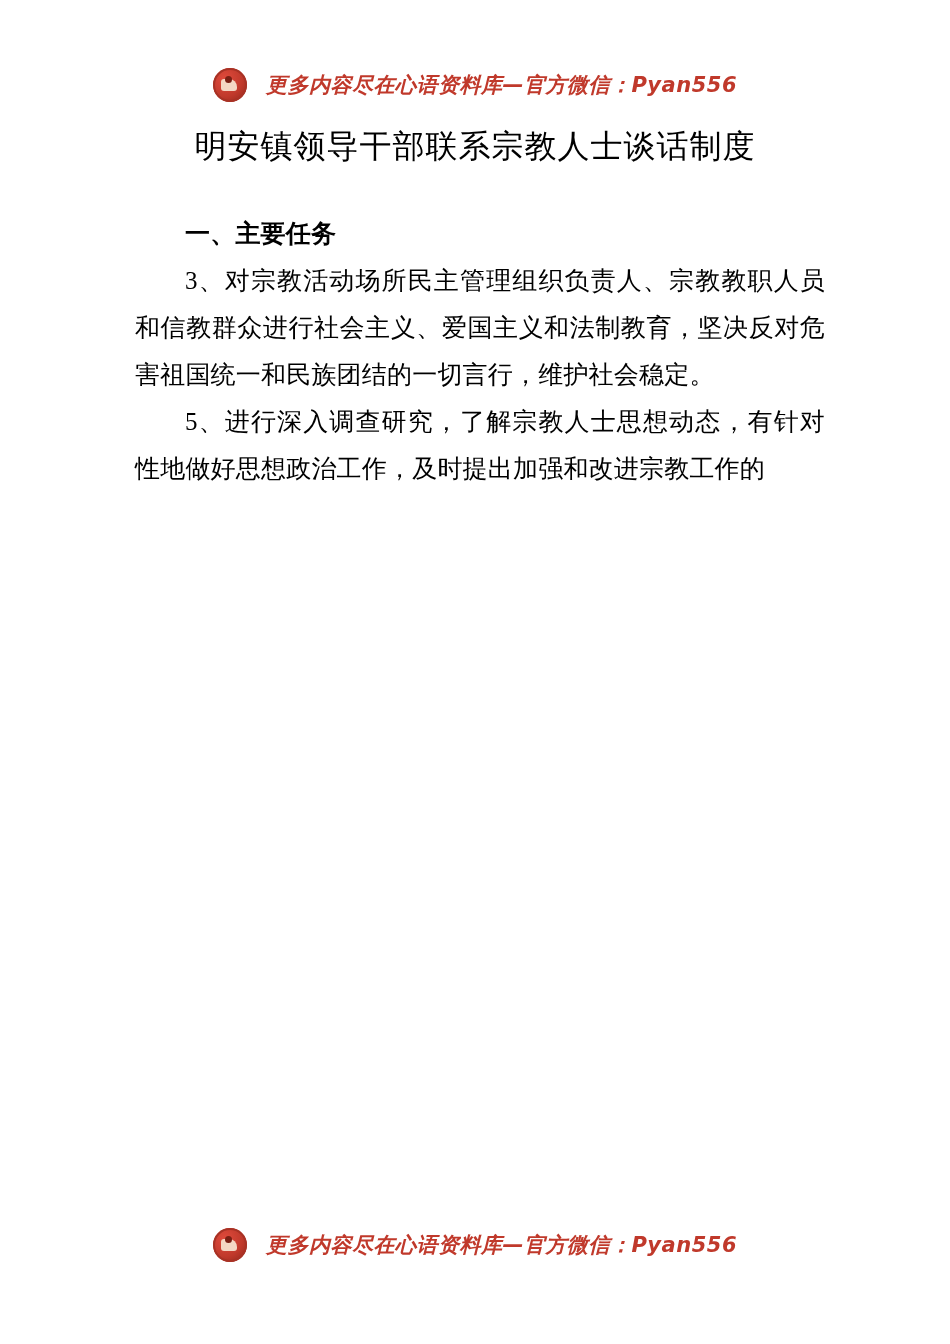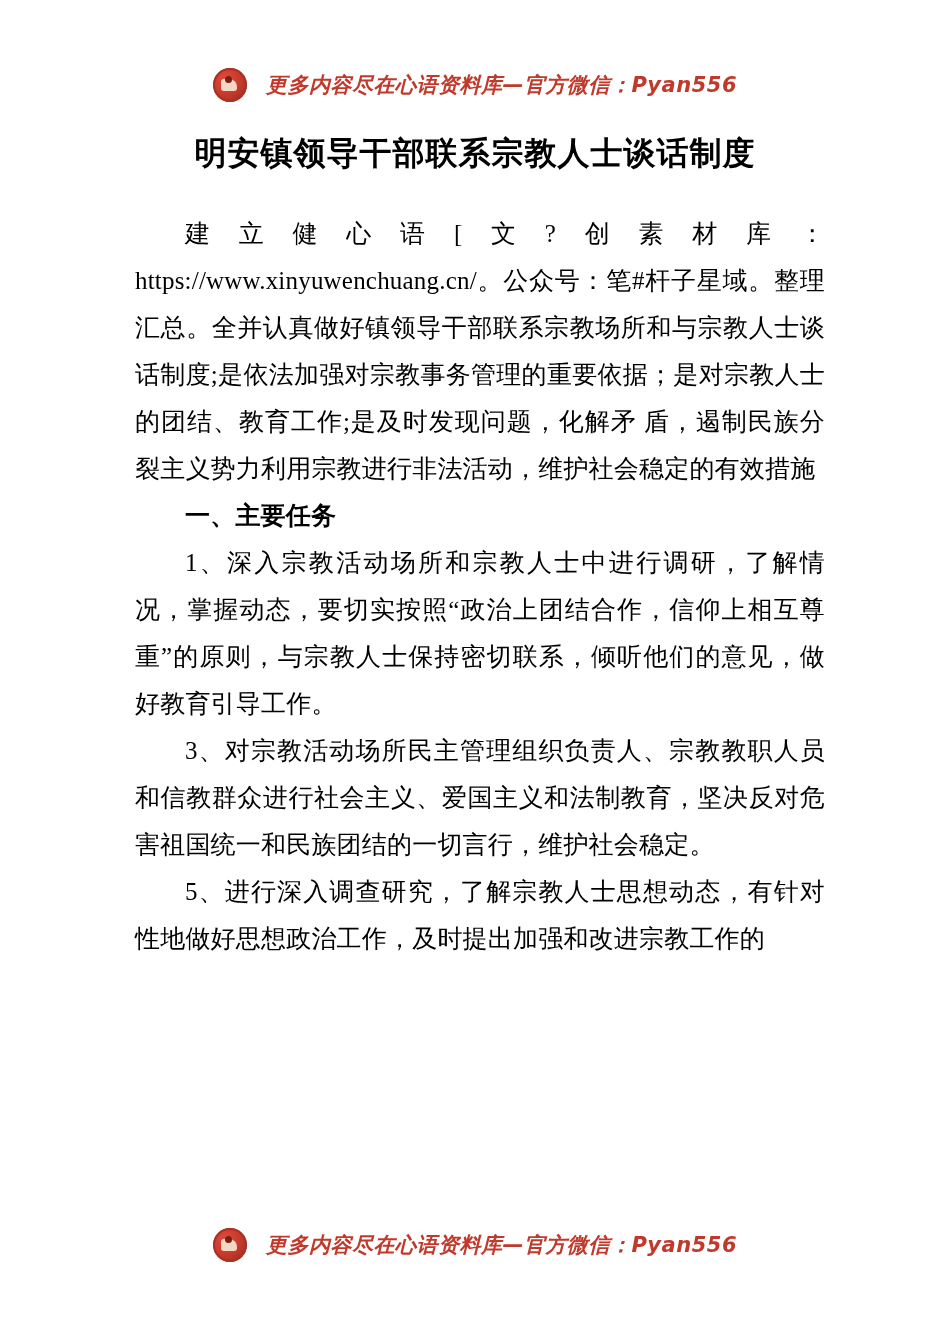--- a/index.html
+++ b/index.html
@@ -73,25 +73,25 @@
     font-weight: bold;
     font-size: 21px;
     letter-spacing: 0.5px;
     font-style: italic;
   }
 
   
   .doc-title {
     position: absolute;
     left: 0;
-    top: 132px;
+    top: 125px;
     width: 950px;
     text-align: center;
     font-family: "DejaVu Sans", "Liberation Sans", sans-serif;
-    font-weight: bold;
+    font-weight: normal;
     font-size: 32px;
     letter-spacing: 1px;
     color: #000;
   }
 
   
   .content {
     position: absolute;
     left: 135px;
     top: 210px;
@@ -119,23 +119,21 @@
 <div class="page">
 
   <div class="watermark top">
     <span class="wm-logo"></span>
     <span class="wm-text"><span>更多内容尽在心语资料库—官方微信：</span><span>Pyan556</span></span>
   </div>
 
   <div class="doc-title">明安镇领导干部联系宗教人士谈话制度</div>
 
   <div class="content">
-    <p class="para indent">建立健心语[文?创素材库：https://www.xinyuwenchuang.cn/。公众号：笔#杆子星域。整理汇总。全并认真做好镇领导干部联系宗教场所和与宗教人士谈话制度;是依法加强对宗教事务管理的重要依据；是对宗教人士的团结、教育工作;是及时发现问题，化解矛 盾，遏制民族分裂主义势力利用宗教进行非法活动，维护社会稳定的有效措施</p>
     <p class="para heading">一、主要任务</p>
-    <p class="para indent">1、深入宗教活动场所和宗教人士中进行调研，了解情况，掌握动态，要切实按照“政治上团结合作，信仰上相互尊重”的原则，与宗教人士保持密切联系，倾听他们的意见，做好教育引导工作。</p>
     <p class="para indent">3、对宗教活动场所民主管理组织负责人、宗教教职人员和信教群众进行社会主义、爱国主义和法制教育，坚决反对危害祖国统一和民族团结的一切言行，维护社会稳定。</p>
     <p class="para indent">5、进行深入调查研究，了解宗教人士思想动态，有针对性地做好思想政治工作，及时提出加强和改进宗教工作的</p>
   </div>
 
   <div class="watermark bottom">
     <span class="wm-logo"></span>
     <span class="wm-text"><span>更多内容尽在心语资料库—官方微信：</span><span>Pyan556</span></span>
   </div>
 
 </div>

